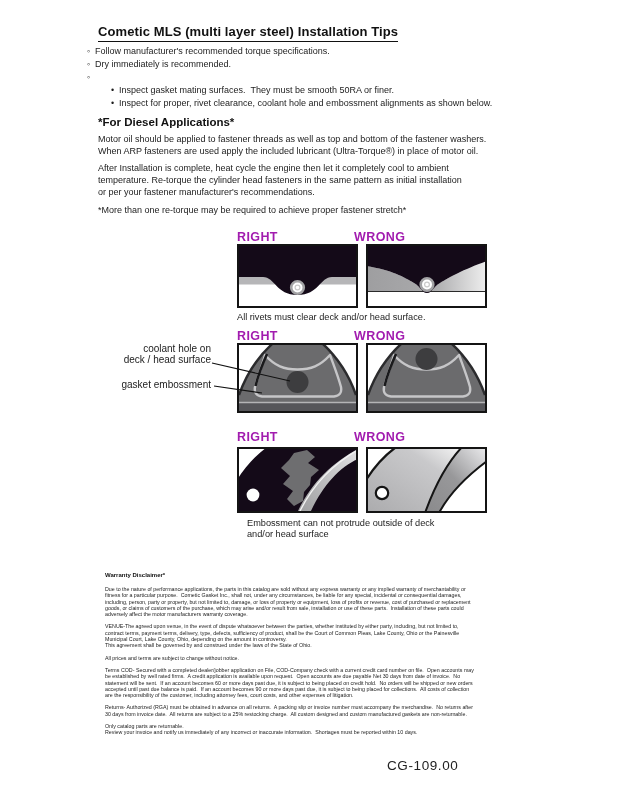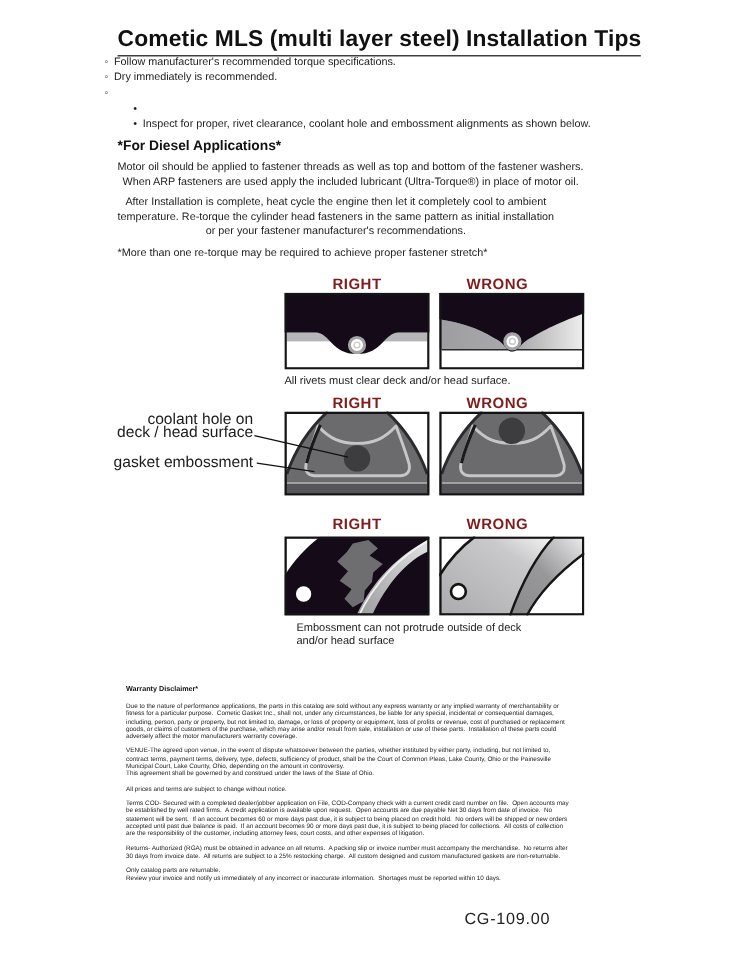--- a/index.html
+++ b/index.html
@@ -10,26 +10,26 @@
     -webkit-font-smoothing: antialiased;
   }
   .page {
     position: relative;
     width: 618px;
     height: 800px;
     background: #ffffff;
     overflow: hidden;
   }
   .abs { position: absolute; }
-  .pre { white-space: pre; text-align: center; }
+  .pre { white-space: pre; }
 
   
   .doc-title {
     left: 98px; top: 22px;
-    font-size: 19px; font-weight: bold; color: #111;
+    font-size: 13px; font-weight: bold; color: #111;
     letter-spacing: 0.1px;
     border-bottom: 1.6px solid #111;
     padding-bottom: 2px;
     display: inline-block;
   }
   .bullet-list { left: 87px; top: 45px; font-size: 9px; line-height: 13px; color: #1c1c1c; }
   .bullet-row { display: flex; align-items: flex-start; }
   .b-dot {
     width: 8px; text-align: left; font-size: 9px; color: #1c1c1c; flex: 0 0 8px;
   }
@@ -42,22 +42,22 @@
   }
   .body-para {
     left: 98px; font-size: 9px; line-height: 11.8px; color: #1c1c1c;
   }
   .p1 { top: 134px; }
   .p2 { top: 163px; }
   .p3 { top: 205px; }
 
   
   .rw-label {
-    width: 121px; text-align: center;
-    font-size: 12.5px; letter-spacing: 0.4px; color: #7f1d1d; font-weight: bold;
+    width: 121px; text-align: left;
+    font-size: 12.5px; letter-spacing: 0.4px; color: #a21caf; font-weight: bold;
   }
   .lab-left  { left: 237px; }
   .lab-right { left: 354px; }
   .row1-lab { top: 230px; }
   .row2-lab { top: 329px; }
   .row3-lab { top: 430px; }
 
   .panel { display: block; }
   .pan-left  { left: 237px; }
   .pan-right { left: 366px; }
@@ -67,21 +67,21 @@
 
   .caption {
     left: 237px; font-size: 9.2px; line-height: 11.2px; color: #1c1c1c;
   }
   .cap1 { top: 312px; }
   .cap2 { top: 414px; }
   .cap3 { top: 518px; white-space: pre-line; margin-left: 10px; }
 
   .annot {
     right: 407px; text-align: right;
-    font-size: 13px; line-height: 11.2px; color: #1c1c1c;
+    font-size: 10px; line-height: 11.2px; color: #1c1c1c;
     white-space: pre-line;
   }
   .ann1 { top: 343px; }
   .ann2 { top: 379px; }
 
   .leader-overlay {
     left: 0; top: 0; width: 618px; height: 800px;
     pointer-events: none;
   }
 
@@ -113,20 +113,21 @@
     </div>
     <div class="bullet-row">
       <span class="b-dot">◦</span>
       <span class="pre">Dry immediately is recommended.</span>
     </div>
     <div class="bullet-row">
       <span class="b-dot">◦</span>
     </div>
     <div class="bullet-row sub">
       <span class="b-dot">•</span>
+      <span class="pre">Inspect gasket mating surfaces.  They must be smooth 50RA or finer.</span>
     </div>
     <div class="bullet-row sub">
       <span class="b-dot">•</span>
       <span class="pre">Inspect for proper, rivet clearance, coolant hole and embossment alignments as shown below.</span>
     </div>
   </div>
 
   <div class="abs diesel-heading">*For Diesel Applications*</div>
   <div class="abs body-para p1 pre">Motor oil should be applied to fastener threads as well as top and bottom of the fastener washers.
 When ARP fasteners are used apply the included lubricant (Ultra-Torque®) in place of motor oil.</div>

